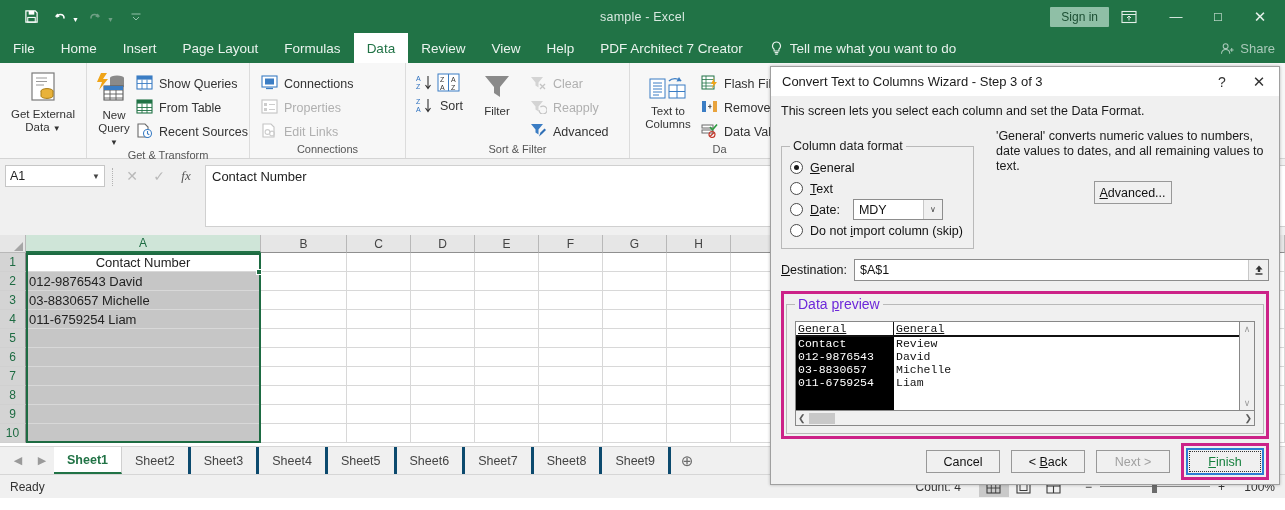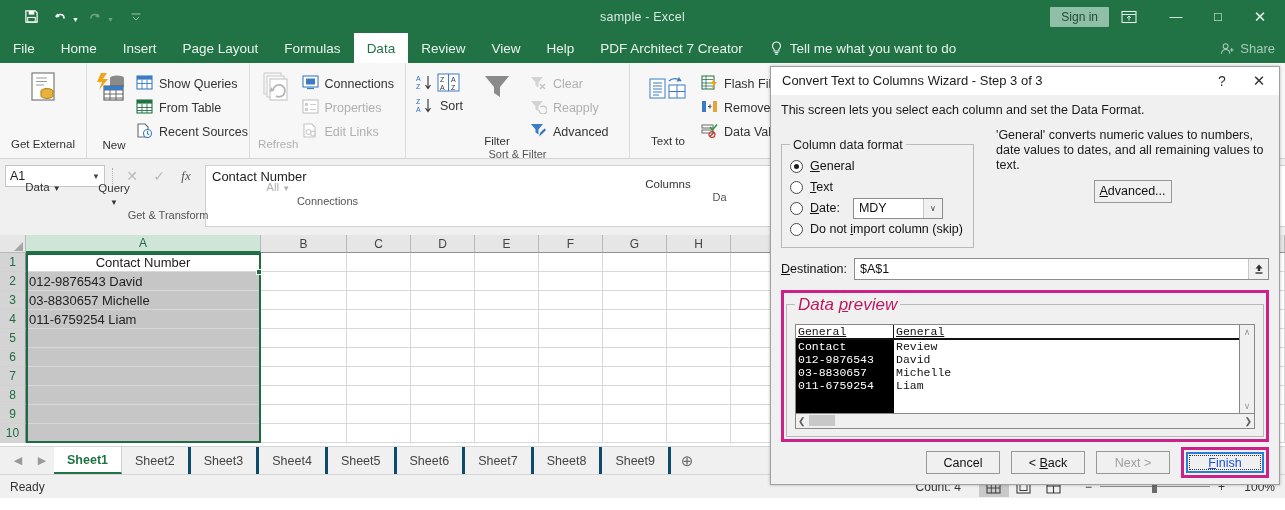--- a/index.html
+++ b/index.html
@@ -54,21 +54,21 @@
     height: 96px; background: #f7f7f7; border-bottom: 1px solid #d4d4d4;
     display: flex; position: relative;
   }
   .rgroup { position: relative; display: flex; flex-direction: column; padding: 4px 0 0 0; }
   .rgroup + .rgroup { border-left: 1px solid #dcdcdc; }
   .rgroup-body { flex: 1; display: flex; align-items: flex-start; padding: 3px 8px 0 8px; }
   .rgroup-label { text-align: center; font-size: 11px; color: #555; padding-bottom: 3px; }
 
   .bigbtn {
     width: 76px; display: flex; flex-direction: column; align-items: center;
-    font-size: 11.5px; color: #333; line-height: 13px; text-align: center; padding-top: 2px; gap: 30px;
+    font-size: 11.5px; color: #333; line-height: 13px; text-align: center; padding-top: 2px;
   }
   .bigbtn .glyph { margin-bottom: 3px; }
   .smalllist { display: flex; flex-direction: column; gap: 1px; padding-top: 2px;}
   .smallitem { display: flex; align-items: center; gap: 6px; font-size: 12.5px; color: #333;
                height: 23px; padding: 0 3px; white-space: nowrap;}
   .smallitem.disabled { color: #b0b0b0; }
   .ico { width: 17px; height: 17px; display: inline-block; flex: none; position: relative; }
 
   svg { display:block; }
 
@@ -206,21 +206,21 @@
     flex: 1; height: 22px; border: 1px solid #8d8d8d; background: #fff;
     display: flex; align-items: center; font-size: 12.5px; color: #111; padding-left: 5px;
   }
   .dest-pick {
     margin-left: auto; width: 20px; height: 20px; background: #f0f0f0;
     border-left: 1px solid #c8c8c8; display: flex; align-items: center; justify-content: center;
   }
 
   .preview-outer { border: 3px solid #cc2288; margin-top: 10px; padding: 2px; }
   fieldset.prev { border: 1px solid #b9b9b9; padding: 4px 8px 7px 8px; }
-  fieldset.prev legend { font-size: 17px; color: #be185d; padding: 0 3px; font-style: italic; }
+  fieldset.prev legend { font-size: 14px; color: #6d28d9; padding: 0 3px; }
   .prevbox { display: flex; margin-top: 5px; }
   .prevgrid {
     flex: 1; height: 90px; background: #fff; border: 1px solid #888;
     font-family: "Liberation Mono", monospace; font-size: 11.5px; overflow: hidden; position: relative;
   }
   .pv-head { display: flex; border-bottom: 2px solid #111; }
   .pv-hcell { padding: 0 2px; color: #111; text-decoration: underline; }
   .pv-hcell.c1 { width: 98px; border-right: 1px solid #111; }
   .pv-row { display: flex; }
   .pv-c1 { width: 98px; background: #000; color: #fff; padding: 0 2px; }
@@ -237,22 +237,22 @@
   }
   .pv-thumb { width: 26px; height: 11px; background: #c8c8c8; margin-left: 3px; }
   .pv-right-arrow { margin-left: auto; }
 
   .dlg-foot { height: 46px; display: flex; align-items: center; justify-content: flex-end;
               padding-right: 10px; gap: 11px; }
   .fbtn2 { width: 74px; height: 23px; }
   .fbtn2.disabled { color: #a0a0a0; }
   .finish-wrap { border: 3px solid #cc2288; padding: 2px; }
   .finish-inner { border: 2px solid #2b7cd3; padding: 1px; }
-  .finish-btn { width: 72px; height: 15px; border: 1px dotted #333; background: #f0f0f0;
-                display:flex; align-items:center; justify-content:center; font-size:12.5px; color:#1d4ed8; }
+  .finish-btn { width: 72px; height: 21px; border: 1px dotted #333; background: #f0f0f0;
+                display:flex; align-items:center; justify-content:center; font-size:12.5px; color:#15803d; }
 </style>
 </head>
 <body>
 
 <div class="titlebar">
   <div class="qat">
     <div class="qat-btn">
       <svg width="15" height="15" viewBox="0 0 16 16">
           <path d="M2 2h10l2 2v10H2V2z" fill="none" stroke="#fff" stroke-width="1.3"></path>
           <rect x="5" y="2" width="6" height="4" fill="#fff"></rect>
@@ -394,33 +394,20 @@
           </span>
           <span>Recent Sources</span>
         </div>
       </div>
     </div>
     <div class="rgroup-label">Get &amp; Transform</div>
   </div>
 
   <div class="rgroup" style="width:156px;">
     <div class="rgroup-body">
-      <div class="bigbtn" style="width:58px;color:#b0b0b0;">
-        <span class="glyph">
-          <svg width="36" height="33" viewBox="0 0 36 33">
-              <rect x="4" y="1" width="17" height="21" fill="#f5f5f5" stroke="#c9c9c9" stroke-width="1"></rect>
-              <rect x="7" y="4" width="17" height="21" fill="#fafafa" stroke="#c9c9c9" stroke-width="1"></rect>
-              <rect x="10" y="7" width="17" height="21" fill="#fff" stroke="#c0c0c0" stroke-width="1"></rect>
-              <path d="M13 19 a6 6 0 1 1 3 5" fill="none" stroke="#b5b5b5" stroke-width="1.8"></path>
-              <path d="M11 15 l3 4 l-4.5 1z" fill="#b5b5b5"></path>
-            </svg>
-        </span>
-        <span>Refresh</span>
-        <span><span>All</span> <span style="font-size:8px;">▼</span></span>
-      </div>
       <div class="smalllist">
         <div class="smallitem">
           <span class="ico">
             <svg width="17" height="15" viewBox="0 0 17 15">
                 <rect x="1" y="1" width="15" height="11" fill="#fff" stroke="#3b7dc4" stroke-width="1.1"></rect>
                 <rect x="4" y="3.5" width="9" height="6" fill="#3b7dc4"></rect>
                 <path d="M5 13.5 h7" stroke="#3b7dc4" stroke-width="1.3"></path>
               </svg>
           </span>
           <span>Connections</span>

